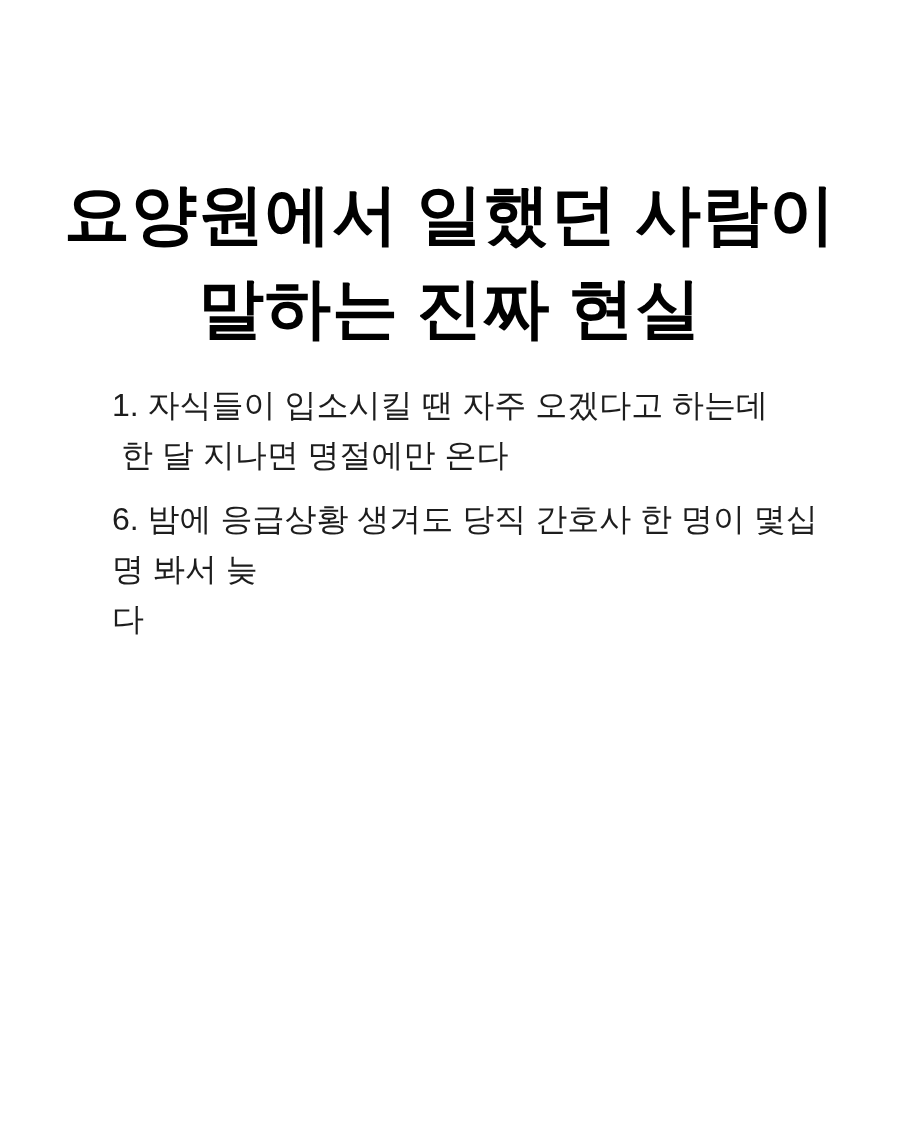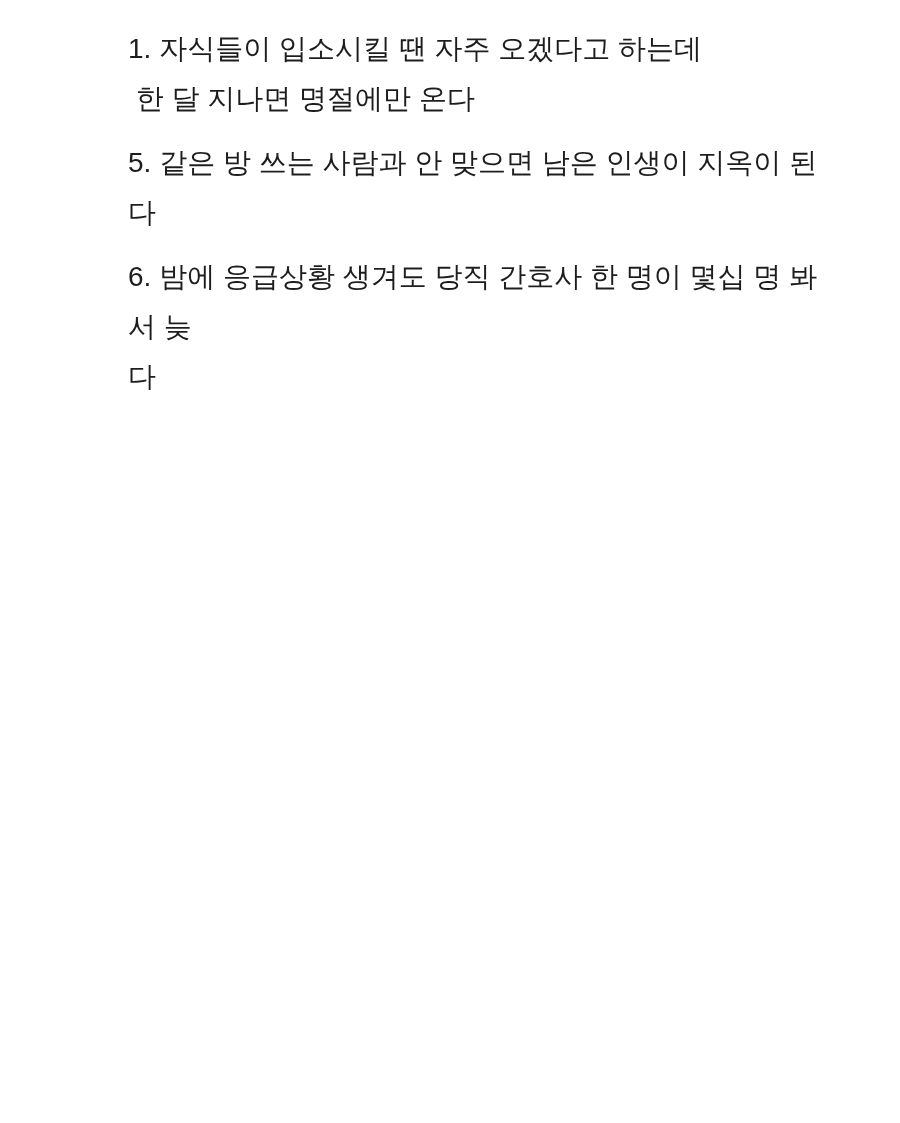--- a/index.html
+++ b/index.html
@@ -27,33 +27,34 @@
     text-align: center;
     color: var(--title_color, #000000);
     white-space: pre-line;
   }
   .list {
     margin-top: 24px;
     padding: 0 64px 0 112px;
   }
   .item {
     font-family: "Liberation Sans", "DejaVu Sans", sans-serif;
-    font-size: 28px;
+    font-size: 32px;
     line-height: 50px;
-    margin: 0 0 14px 16px;
+    margin: 0 0 14px 0;
     color: var(--text_color, #1d1d1d);
     white-space: pre-line;
   }
 </style>
 </head>
 <body>
 
 <div class="page">
+  <h1 class="title">요양원에서 일했던 사람이
+말하는 진짜 현실</h1>
 
   <div class="list">
     <p class="item">1. 자식들이 입소시킬 땐 자주 오겠다고 하는데
 &nbsp;한 달 지나면 명절에만 온다</p>
-    <p class="item">5. 같은 방 쓰는 사람과 안 맞으면 남은 인생이 지옥이 된다</p>
     <p class="item">6. 밤에 응급상황 생겨도 당직 간호사 한 명이 몇십 명 봐서 늦
 다</p>
 
   </div>
 </div>
 
 </body></html>

